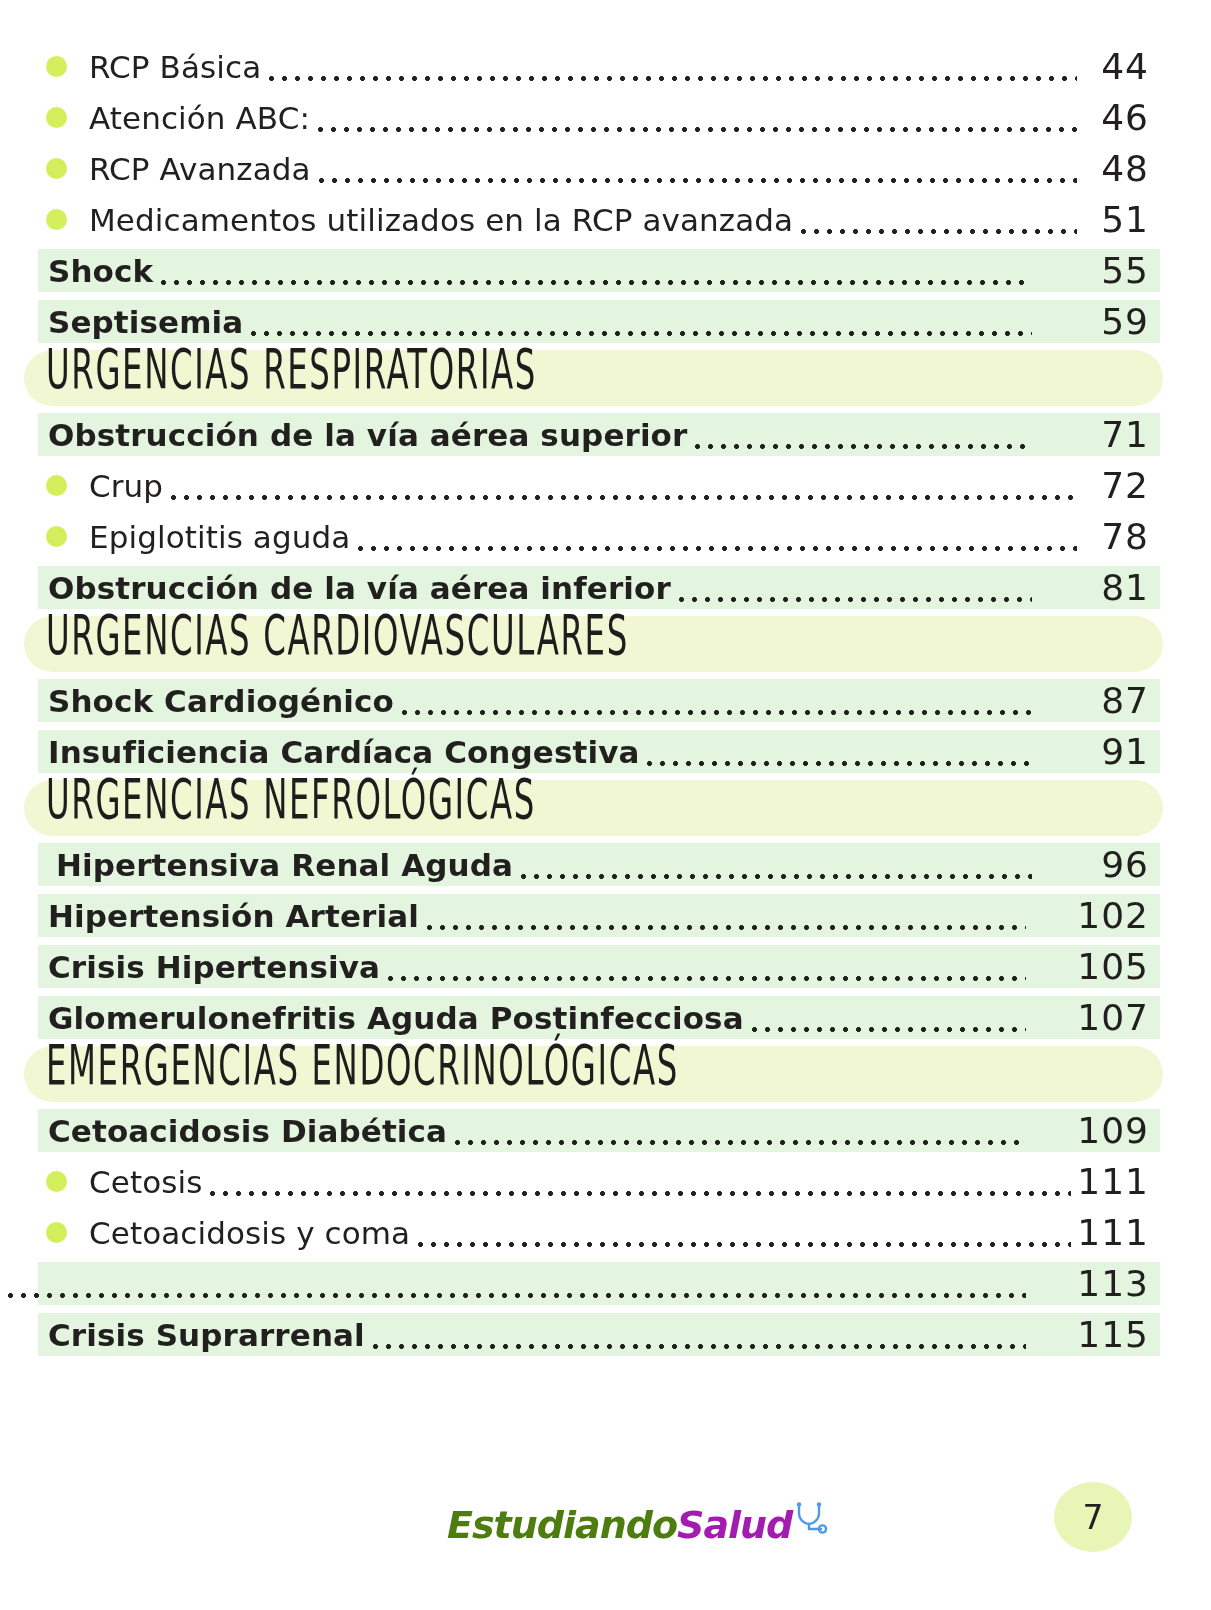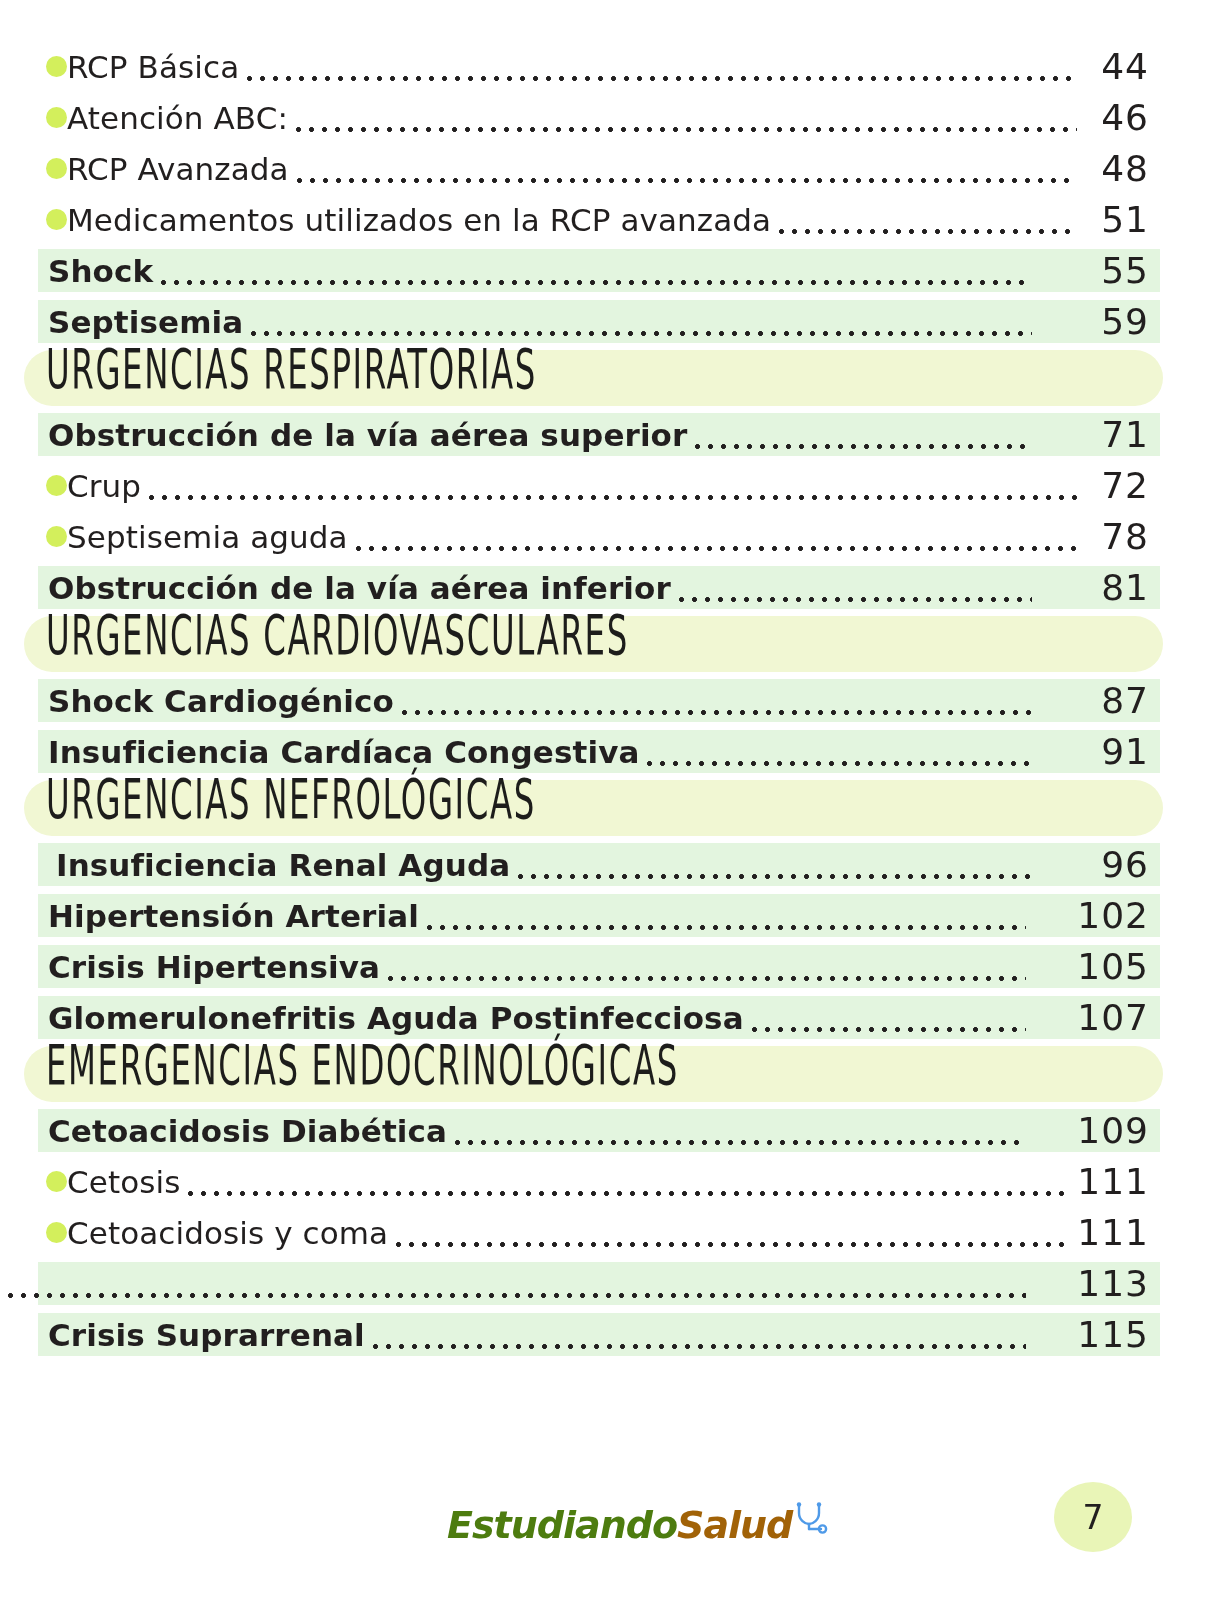--- a/index.html
+++ b/index.html
@@ -102,21 +102,21 @@
 
   .bullet {
     width: 21px;
     height: 21px;
     border-radius: 50%;
     background: #d3ef5c;
     margin-left: 46px;
     flex: 0 0 auto;
     display: block;
   }
-  .level-2 .entry-label { }
+  .level-2 .entry-label { margin-left: 22px; }
 
   
   .leader {
     flex: 1 1 auto;
     min-width: 10px;
     margin: 0 6px 0 8px;
     align-self: flex-end;
     height: 31px;
     overflow: hidden;
     position: relative;
@@ -158,21 +158,21 @@
     top: 42px;
     display: flex;
     align-items: center;
     font-family: "DejaVu Sans", sans-serif;
     font-size: 38px;
     font-weight: bold;
     font-style: italic;
     letter-spacing: -1px;
   }
   .logo-estudiando { color: #4d7c0f; }
-  .logo-salud { color: #a16207; }
+  .logo-salud { color: #a21caf; }
   .steth { margin-left: 2px; display: block; }
 
   .page-badge {
     position: absolute;
     left: 1054px;
     top: 22px;
     width: 78px;
     height: 70px;
     border-radius: 50%;
     background: #e9f5b7;
@@ -234,21 +234,21 @@
         <span class="page-num">71</span>
       </div>
       <div class="row level-2">
         <span class="bullet"></span>
         <span class="entry-label">Crup</span>
         <span class="leader"></span>
         <span class="page-num">72</span>
       </div>
       <div class="row level-2">
         <span class="bullet"></span>
-        <span class="entry-label">Septisemia aguda</span>
+        <span class="entry-label">Epiglotitis aguda</span>
         <span class="leader"></span>
         <span class="page-num">78</span>
       </div>
       <div class="row level-1 banded">
         <span class="entry-label">Obstrucción de la vía aérea inferior</span>
         <span class="leader"></span>
         <span class="page-num">81</span>
       </div>
       <div class="section">
         <div class="section-title">URGENCIAS CARDIOVASCULARES</div>
@@ -260,21 +260,21 @@
       </div>
       <div class="row level-1 banded">
         <span class="entry-label">Insuficiencia Cardíaca Congestiva</span>
         <span class="leader"></span>
         <span class="page-num">91</span>
       </div>
       <div class="section">
         <div class="section-title">URGENCIAS NEFROLÓGICAS</div>
       </div>
       <div class="row level-1 banded indent-extra">
-        <span class="entry-label">Insuficiencia Renal Aguda</span>
+        <span class="entry-label">Hipertensiva Renal Aguda</span>
         <span class="leader"></span>
         <span class="page-num">96</span>
       </div>
       <div class="row level-1 banded">
         <span class="entry-label">Hipertensión Arterial</span>
         <span class="leader"></span>
         <span class="page-num">102</span>
       </div>
       <div class="row level-1 banded">
         <span class="entry-label">Crisis Hipertensiva</span>

